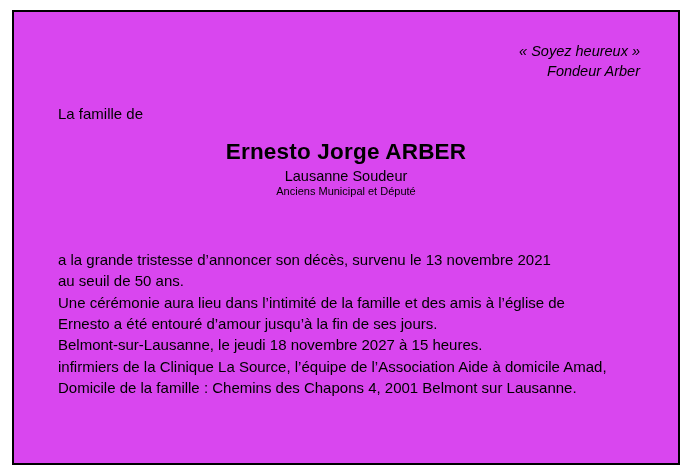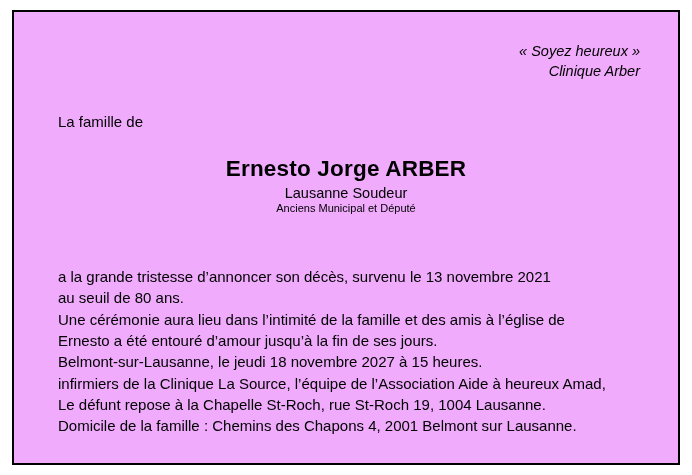--- a/index.html
+++ b/index.html
@@ -20,21 +20,21 @@
     overflow: hidden;
   }
   .notice-frame {
     position: absolute;
     left: 12px;
     top: 10px;
     right: 12px;
     bottom: 10px;
     border: 2px solid #000000;
     box-sizing: border-box;
-    background: #f0abfc;
+    background: #d946ef;
   }
   .inner {
     position: absolute;
     left: 0;
     top: 0;
     right: 0;
     bottom: 0;
     padding: 30px 34px 10px 34px;
     box-sizing: border-box;
   }
@@ -45,26 +45,26 @@
     line-height: 1.35;
     margin-right: 4px;
   }
   .epigraph .quote {
     display: block;
   }
   .epigraph .author {
     display: block;
   }
   .family-line {
-    margin-top: 32px;
+    margin-top: 24px;
     margin-left: 10px;
     font-size: 15px;
   }
   .name-block {
-    margin-top: 26px;
+    margin-top: 17px;
     text-align: center;
   }
   .deceased-name {
     font-size: 22.5px;
     font-weight: bold;
     letter-spacing: 0.2px;
   }
   .subtitle {
     font-size: 14.5px;
     margin-top: 3px;
@@ -88,37 +88,36 @@
 </style>
 </head>
 <body>
 
 <div class="page">
   <div class="notice-frame">
     <div class="inner">
 
       <div class="epigraph">
         <span class="quote">« Soyez heureux »</span>
-        <span class="author">Clinique Arber</span>
+        <span class="author">Fondeur Arber</span>
       </div>
 
       <div class="family-line">La famille de</div>
 
       <div class="name-block">
         <div class="deceased-name">Ernesto Jorge ARBER</div>
         <div class="subtitle">Lausanne Soudeur</div>
         <div class="subtitle2">Anciens Municipal et Député</div>
       </div>
 
       <div class="body-text">
         <p>a la grande tristesse d’annoncer son décès, survenu le 13 novembre 2021</p>
-        <p>au seuil de 80 ans.</p>
+        <p>au seuil de 50 ans.</p>
         <p>Une cérémonie aura lieu dans l’intimité de la famille et des amis à l’église de</p>
         <p>Ernesto a été entouré d’amour jusqu’à la fin de ses jours.</p>
         <p>Belmont-sur-Lausanne, le jeudi 18 novembre 2027 à 15 heures.</p>
-        <p>infirmiers de la Clinique La Source, l’équipe de l’Association Aide à heureux Amad,</p>
-        <p>Le défunt repose à la Chapelle St-Roch, rue St-Roch 19, 1004 Lausanne.</p>
+        <p>infirmiers de la Clinique La Source, l’équipe de l’Association Aide à domicile Amad,</p>
         <p><span>Domicile de la famille : Chemins des Chapons 4, 2001 </span><span class="bold-inline">Belmont sur Lausanne</span><span>.</span></p>
       </div>
 
     </div>
   </div>
 </div>
 
 </body></html>

